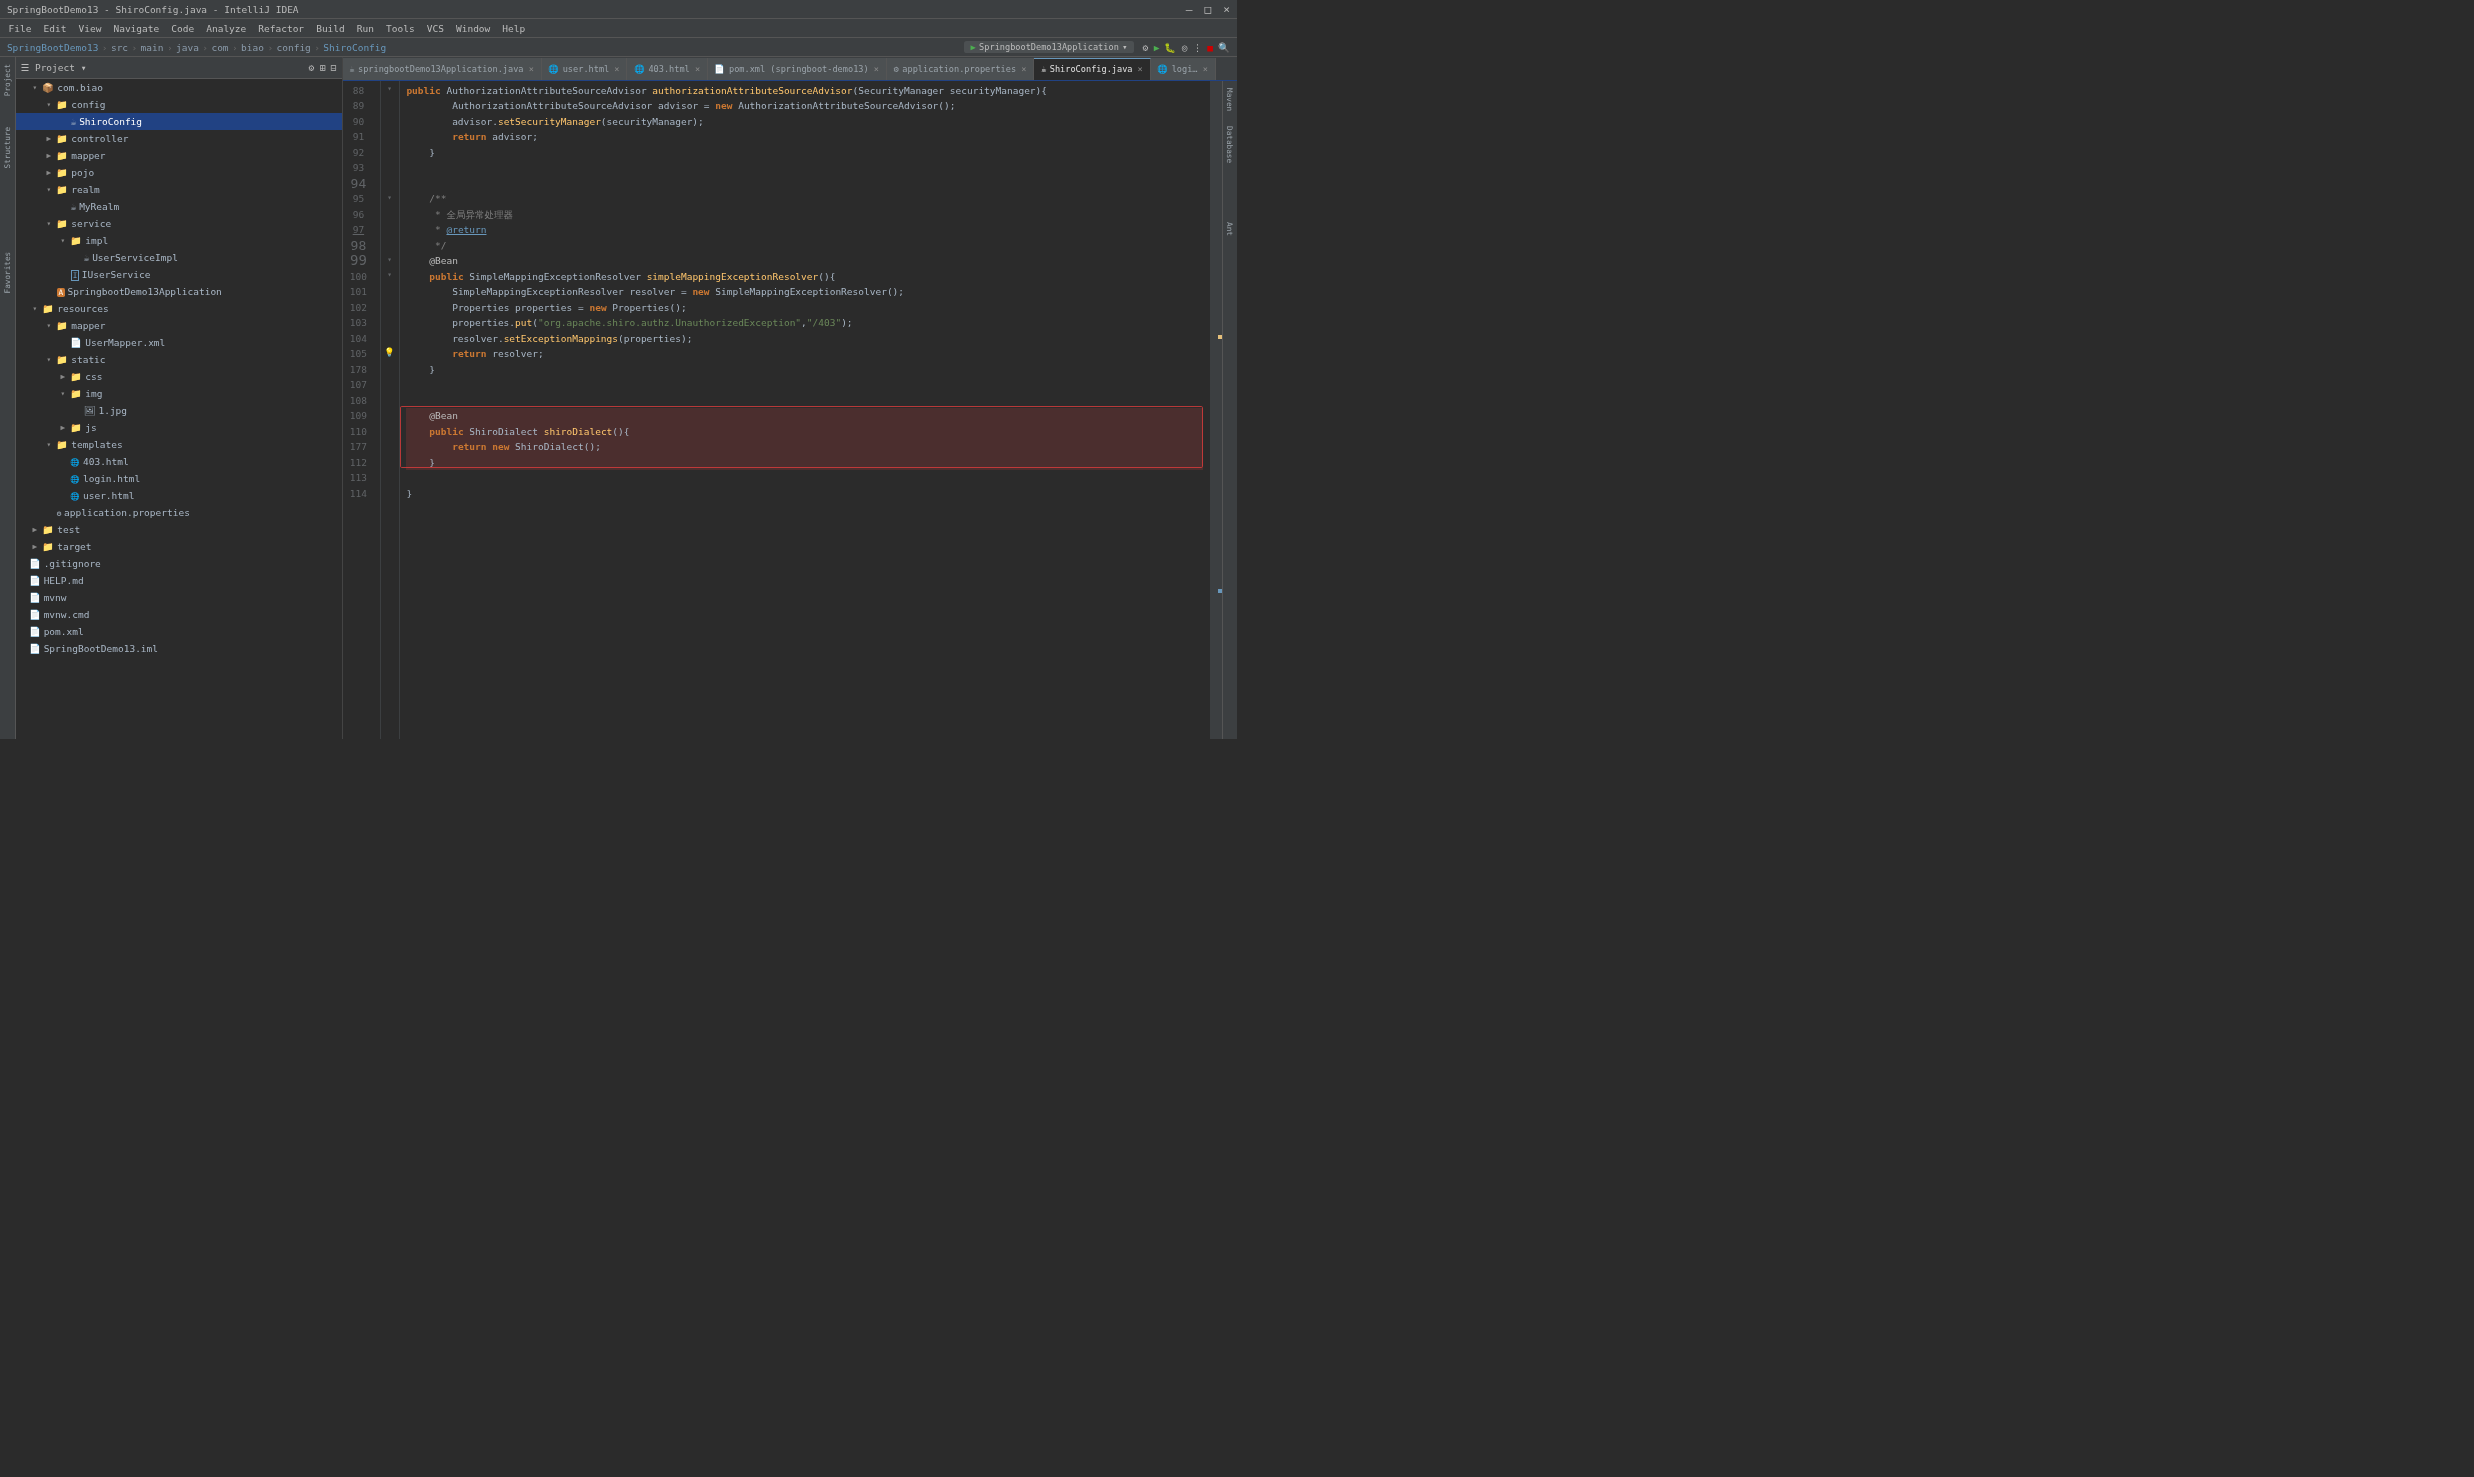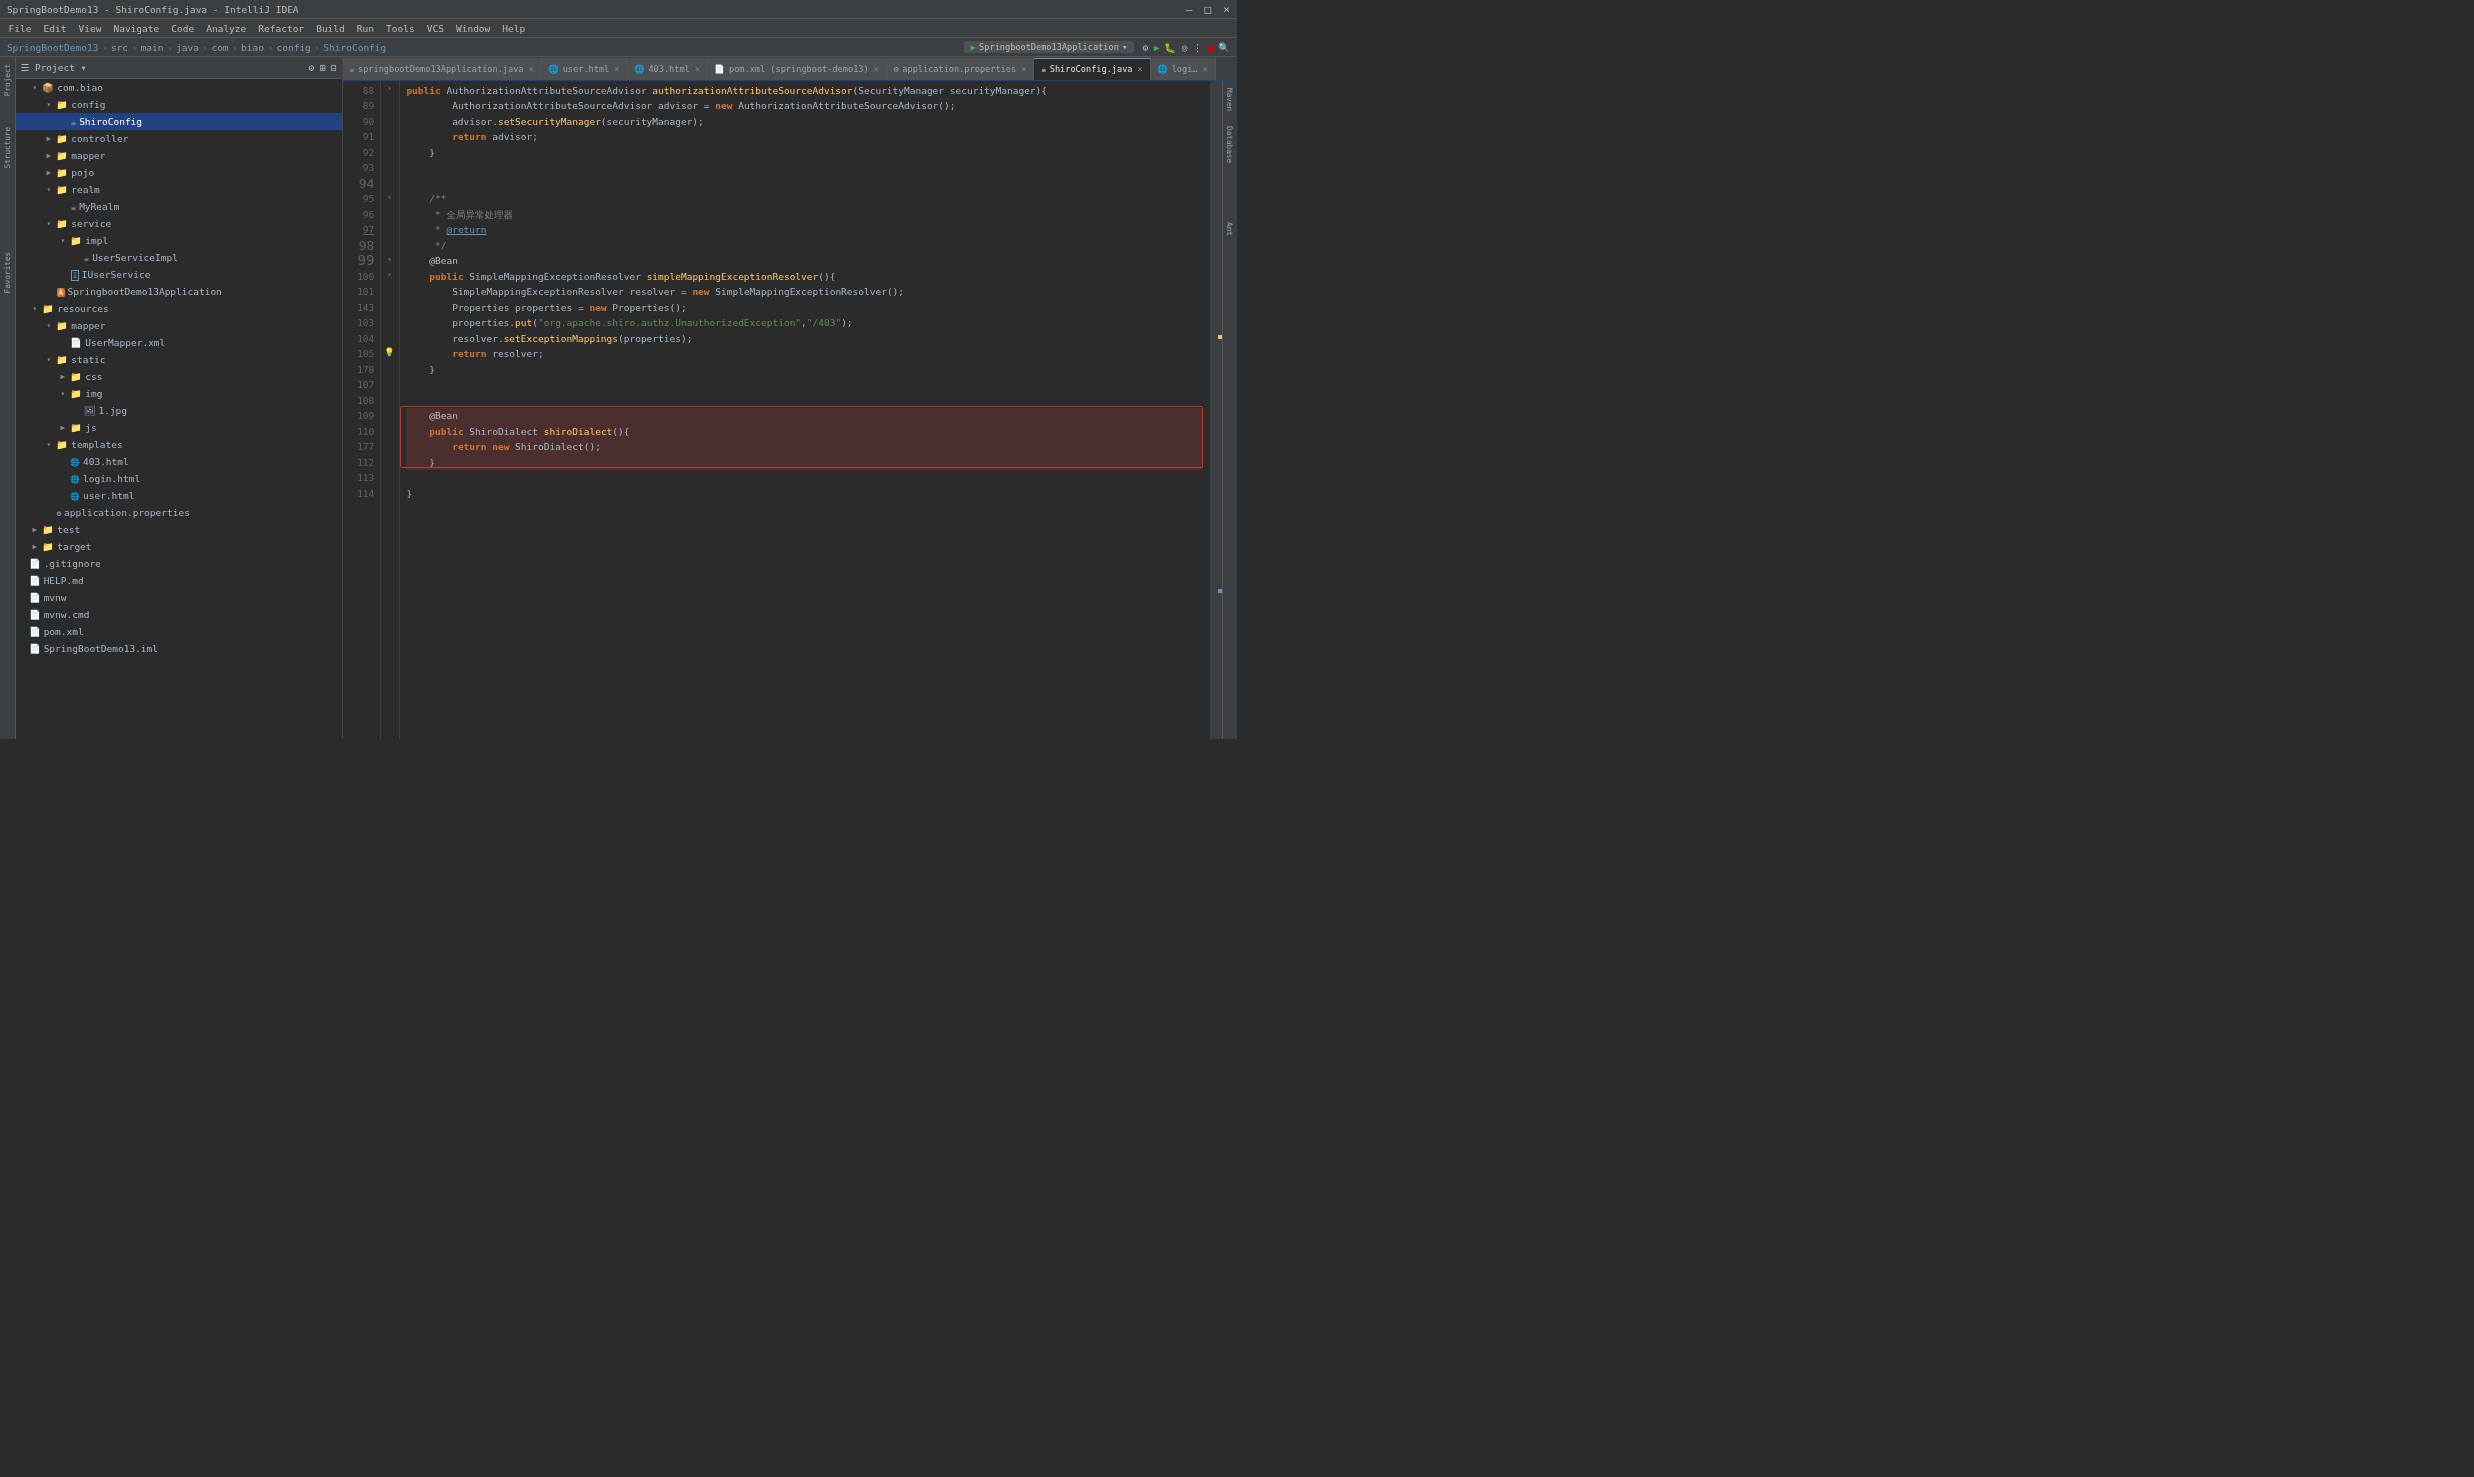--- a/index.html
+++ b/index.html
@@ -502,36 +502,36 @@
       </div>
       <div class="tab" style="font-size:8.6px;">
         <span>🌐</span>
         <span>logi…</span>
         <span class="tab-close">×</span>
       </div>
     </div>
 
     <div style="flex:1;display:flex;overflow:hidden;">
 
-      <div id="line-numbers" style="width:38px;background:#2b2b2b;color:#606366;text-align:right;padding-right:5.2px;padding-top:1.7px;font-size:9.5px;line-height:15.5px;border-right:0.9px solid #3c3f41;user-select:none;overflow:hidden;flex-shrink:0;">
+      <div id="line-numbers" style="width:38px;background:#2b2b2b;color:#606366;text-align:center;padding-right:5.2px;padding-top:1.7px;font-size:9.5px;line-height:15.5px;border-right:0.9px solid #3c3f41;user-select:none;overflow:hidden;flex-shrink:0;">
           <div style="line-height:15.5px;font-size:9.5px;">88</div>
           <div style="line-height:15.5px;font-size:9.5px;">89</div>
           <div style="line-height:15.5px;font-size:9.5px;">90</div>
           <div style="line-height:15.5px;font-size:9.5px;">91</div>
           <div style="line-height:15.5px;font-size:9.5px;">92</div>
           <div style="line-height:15.5px;font-size:9.5px;">93</div>
           <div style="line-height:15.5px;font-size:13px;">94</div>
           <div style="line-height:15.5px;font-size:9.5px;">95</div>
           <div style="line-height:15.5px;font-size:9.5px;">96</div>
           <div style="line-height:15.5px;font-size:9.5px;text-decoration:underline;">97</div>
           <div style="line-height:15.5px;font-size:13px;">98</div>
           <div style="line-height:15.5px;font-size:14px;">99</div>
           <div style="line-height:15.5px;font-size:9.5px;">100</div>
           <div style="line-height:15.5px;font-size:9.5px;">101</div>
-          <div style="line-height:15.5px;font-size:9.5px;">143</div>
+          <div style="line-height:15.5px;font-size:9.5px;">102</div>
           <div style="line-height:15.5px;font-size:9.5px;">103</div>
           <div style="line-height:15.5px;font-size:9.5px;">104</div>
           <div style="line-height:15.5px;font-size:9.5px;">105</div>
           <div style="line-height:15.5px;font-size:9.5px;">178</div>
           <div style="line-height:15.5px;font-size:9.5px;">107</div>
           <div style="line-height:15.5px;font-size:9.5px;">108</div>
           <div style="line-height:15.5px;font-size:9.5px;">109</div>
           <div style="line-height:15.5px;font-size:9.5px;">110</div>
           <div style="line-height:15.5px;font-size:9.5px;">177</div>
           <div style="line-height:15.5px;font-size:9.5px;">112</div>

